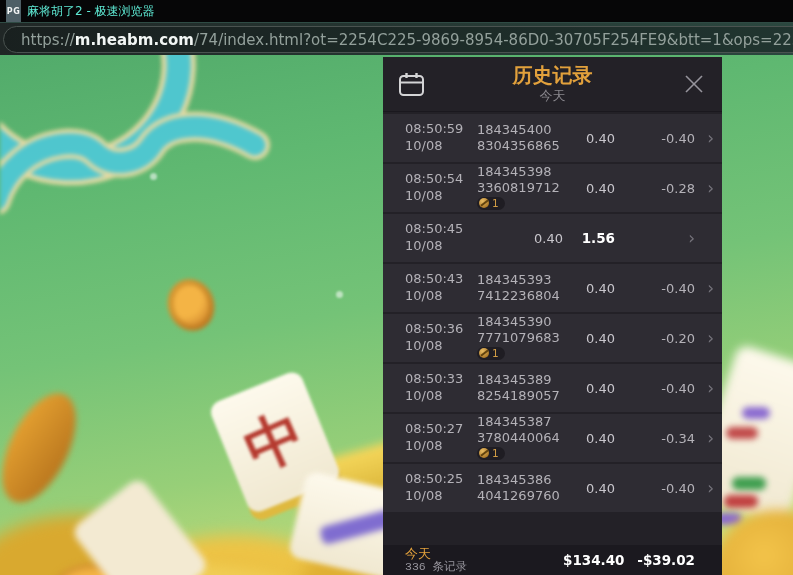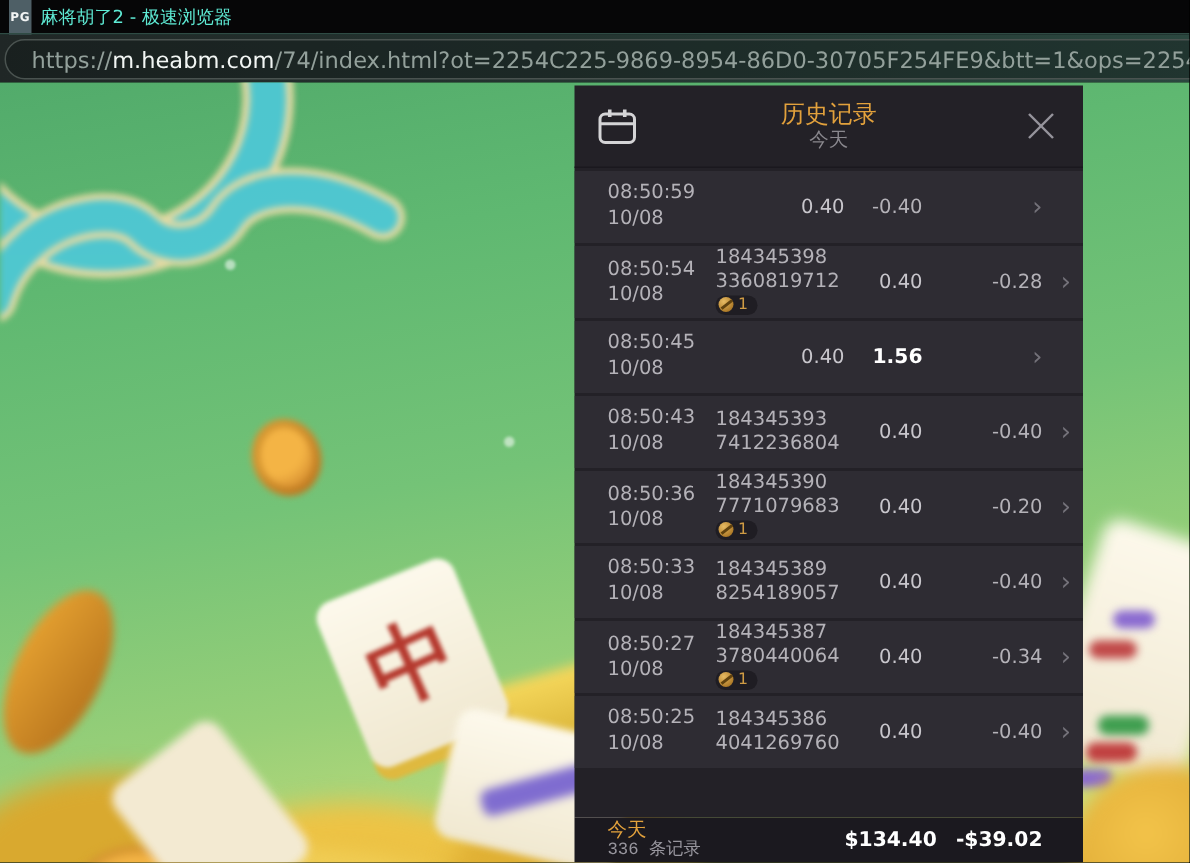--- a/index.html
+++ b/index.html
@@ -15,21 +15,21 @@
   .win-title { color:#5eead4; font-size:12px; }
 
   .urlbar { height:33px; border-top:1px solid #2f4b44;
     background:linear-gradient(90deg,#202726 0%,#243430 45%,#2b473f 100%);
     position:relative; overflow:hidden; }
   .url-pill { position:absolute; left:3px; top:3px; height:27px; width:820px;
     border:1.5px solid #4a5350; border-radius:14px; background:rgba(15,20,19,.35);
     display:flex; align-items:center; padding-left:10px; gap:7px;
     white-space:nowrap; overflow:hidden; }
   .url-text { font-size:15px; color:#93a09b; }
-  .url-text b { color:#f2f6f4; font-weight:normal; }
+  .url-text b { color:#f2f6f4; font-weight:bold; }
 
   
   .viewport { position:relative; width:793px; height:520px; overflow:hidden;
     background:linear-gradient(170deg,#52ab6b 0%,#5fb871 22%,#74c377 48%,
       #97cf78 70%,#c3dc7a 88%,#dce685 100%); }
   .deco { position:absolute; }
   .swirl { filter:blur(2px); opacity:.95; }
   .coin-flat { border-radius:50%;
     background:radial-gradient(circle at 40% 35%,#f4b445 40%,#cd832a 75%,#a96317 100%);
     box-shadow:inset 0 0 0 6px rgba(176,112,24,.45); filter:blur(2px); }
@@ -44,21 +44,21 @@
   .zhong-glyph { color:#b5392e; font-size:58px; font-weight:bold;
     transform:rotate(-2deg); }
 
   
   .panel { position:absolute; left:383px; top:2px; width:339px; height:518px;
     z-index:10; display:flex; flex-direction:column; color:#b6b4ba; }
   .panel-header { height:55px; background:#232127; flex:0 0 55px; position:relative;
     display:flex; align-items:center; justify-content:center;
     border-bottom:1px solid #1a181e; }
   .ph-titles { text-align:center; line-height:1.25; }
-  .ph-title { color:#e2a13c; font-size:16px; font-weight:normal; }
+  .ph-title { color:#e2a13c; font-size:20px; font-weight:bold; }
   .ph-sub { color:#8a888e; font-size:13px; }
   .icon-btn { position:absolute; top:0; height:100%; display:flex;
     align-items:center; justify-content:center; width:56px; cursor:pointer; }
   .icon-btn.left { left:0; } .icon-btn.right { right:0; }
 
   .panel-cols { height:36px; flex:0 0 36px; background:#29272d;
     display:grid; grid-template-columns:72px 86px 52px 80px 19px;
     padding:0 8px 0 22px; align-items:center; color:#96949c; font-size:12px; }
   .panel-cols .c-time { font-size:12px; line-height:1.15; }
   .panel-cols .c-time small { font-size:11px; }
@@ -174,20 +174,24 @@
       </div>
     </div>
 
 
     <div class="rows">
         <div class="row">
           <div class="cell-time">
             <div>08:50:59</div>
             <div>10/08</div>
           </div>
+          <div class="cell-order">
+            <div>184345400</div>
+            <div>8304356865</div>
+          </div>
           <div class="cell-bet">0.40</div>
           <div class="cell-profit">-0.40</div>
           <div class="cell-chev">›</div>
         </div>
         <div class="row">
           <div class="cell-time">
             <div>08:50:54</div>
             <div>10/08</div>
           </div>
           <div class="cell-order"><div>184345398</div><div>3360819712</div><span class="badge">

